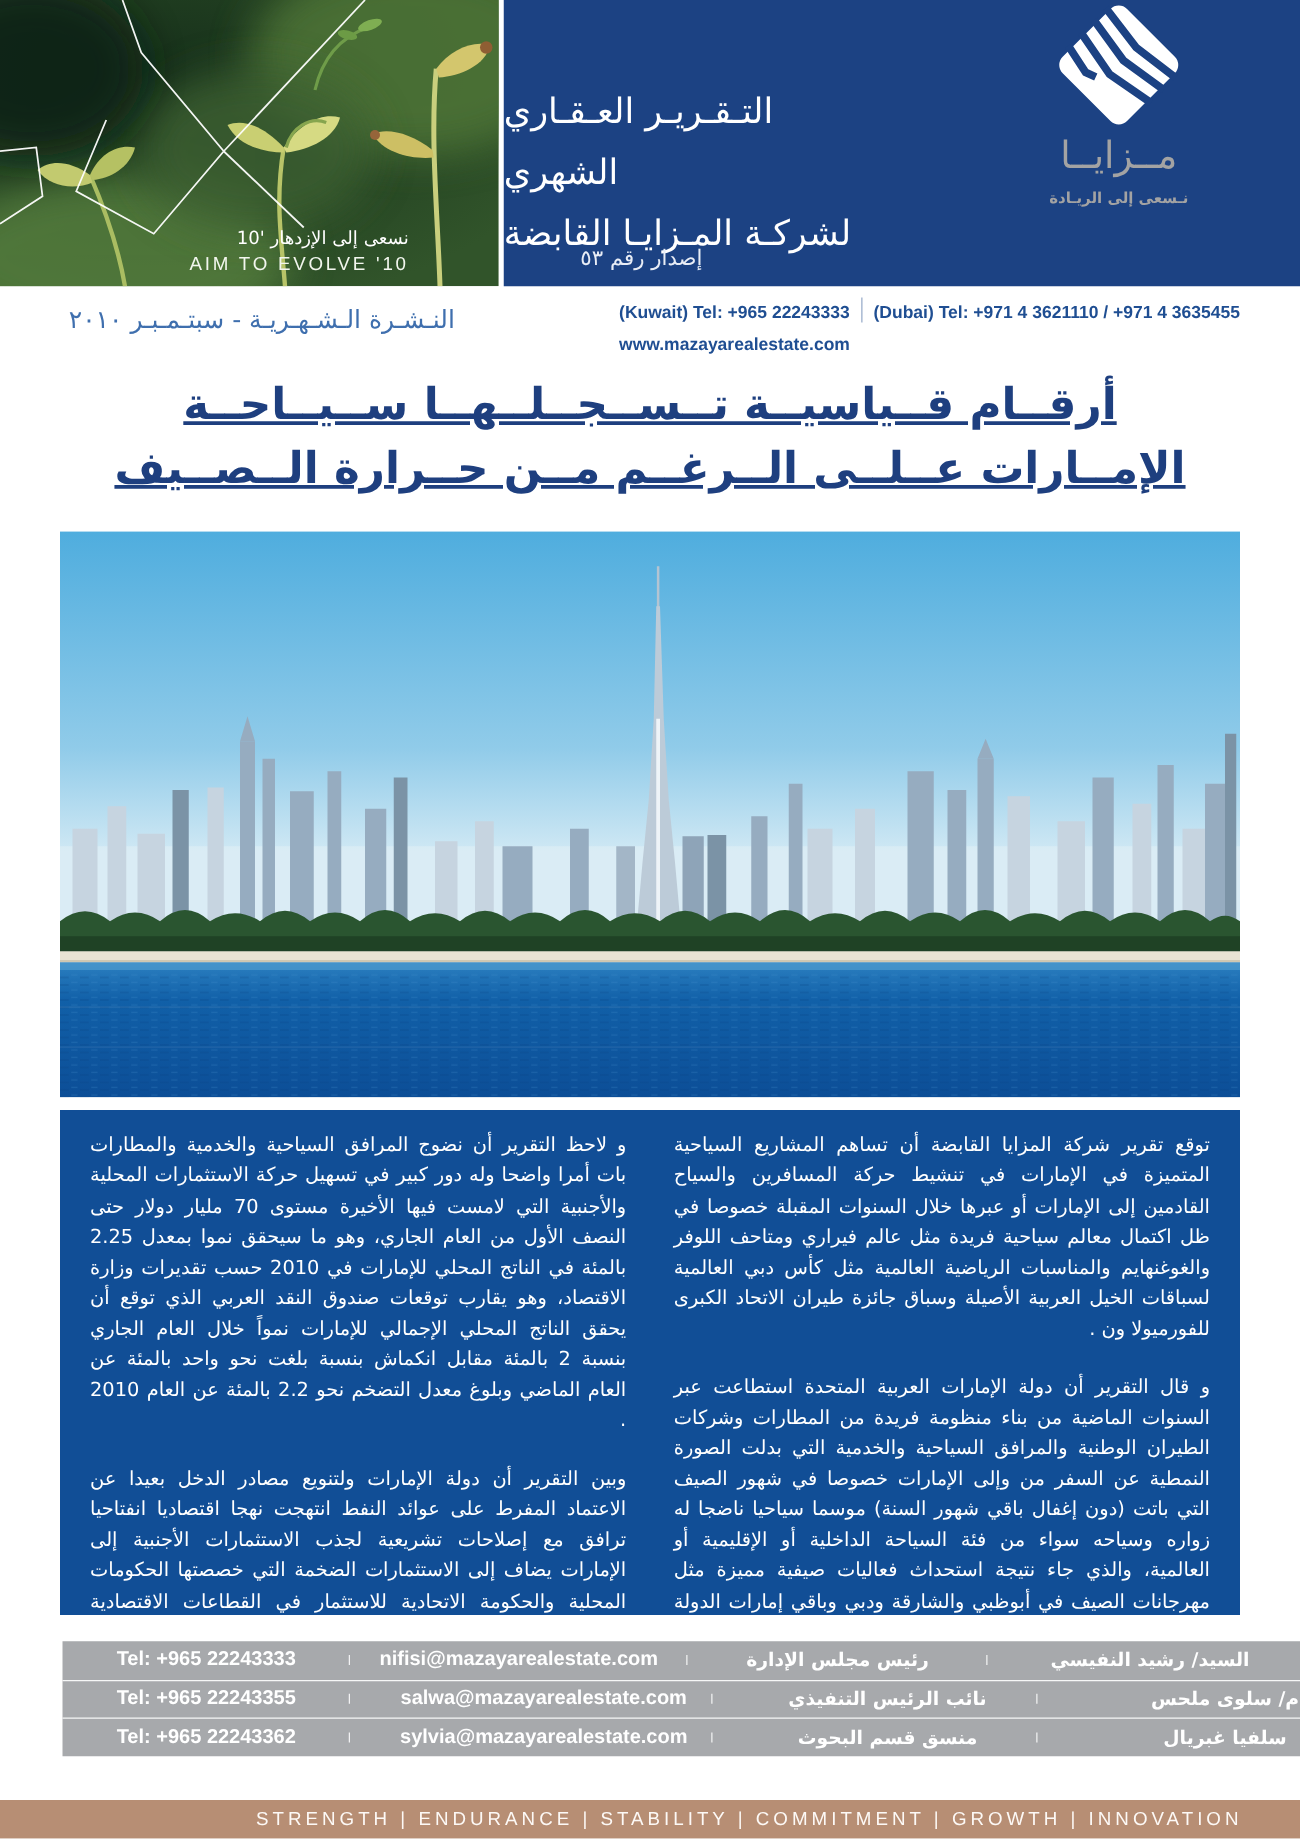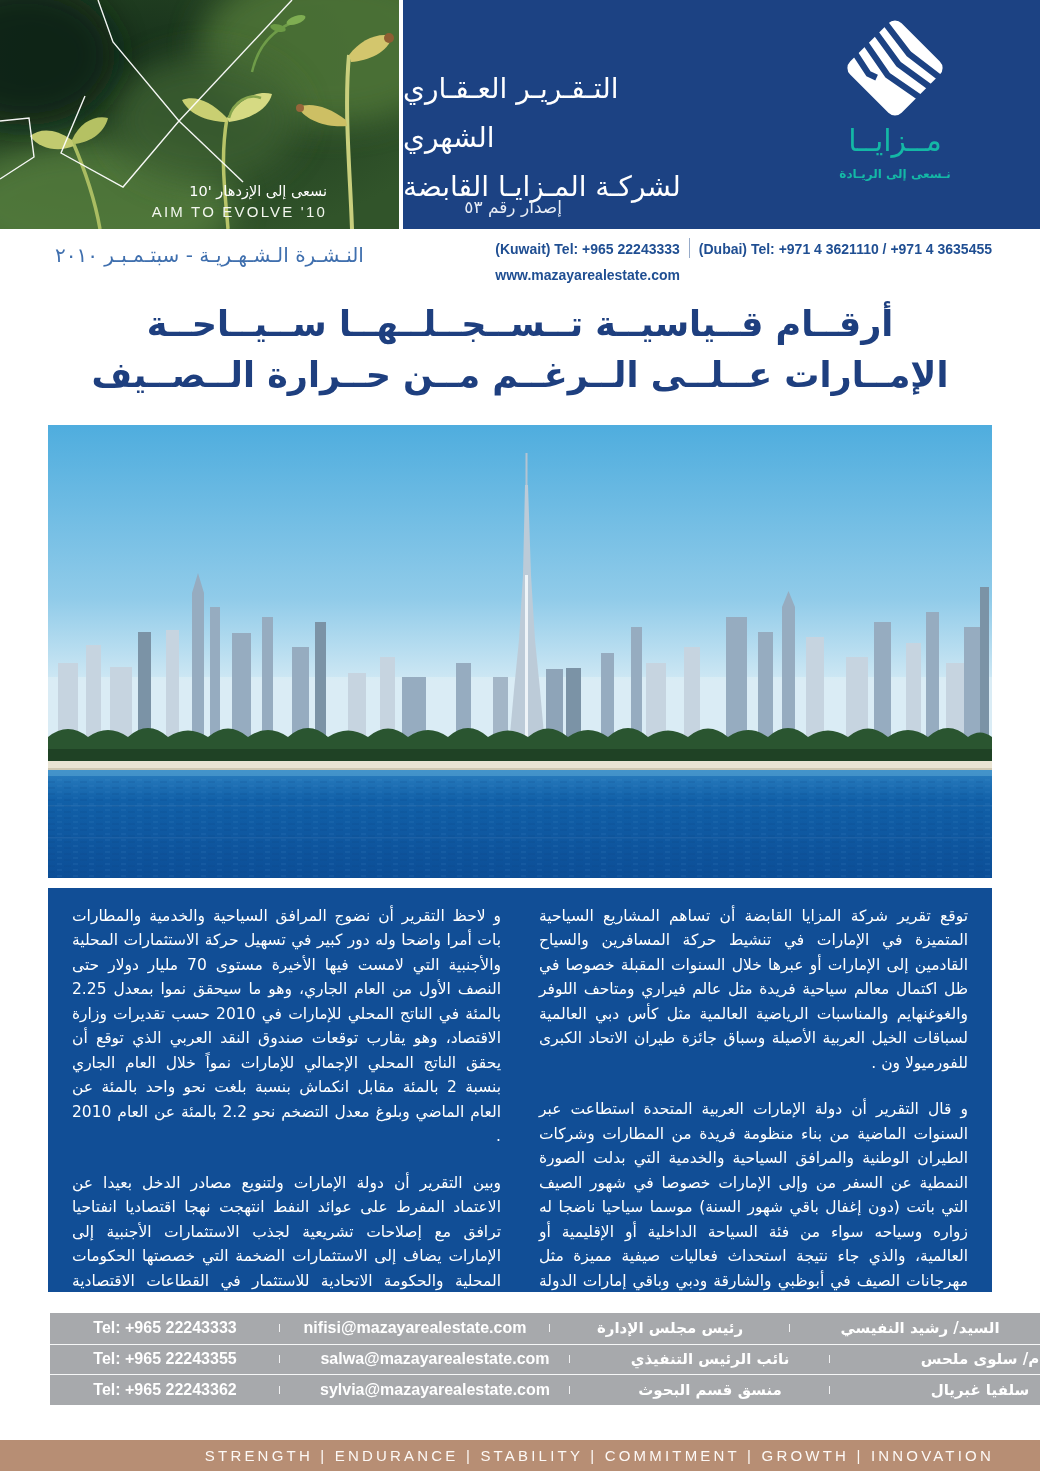--- a/index.html
+++ b/index.html
@@ -7,40 +7,40 @@
         font-family:"DejaVu Sans",sans-serif;}
 
   
   .masthead{position:absolute;top:0;left:0;width:1040px;height:229px;display:flex;}
   .photo-plant{position:relative;width:399px;height:229px;overflow:hidden;}
   .masthead-gap{width:4px;background:#ffffff;}
   .band{position:relative;flex:1;background:#1c4283;}
   .band-titles{position:absolute;right:338px;top:64px;text-align:left;direction:rtl;
                color:#ffffff;font-size:28px;line-height:49px;}
   .issue-line{position:absolute;right:478px;bottom:12px;direction:rtl;color:#e8edf6;font-size:17px;}
-  .logo-block{position:absolute;right:80px;top:16px;width:130px;text-align:center;color:#14b8a6;}
+  .logo-block{position:absolute;right:80px;top:0;width:130px;text-align:center;color:#a3a3a3;}
   .logo-block svg{display:block;margin:0 auto;}
   .logo-wordmark{direction:rtl;font-size:30px;line-height:38px;margin-top:2px;}
   .logo-tagline{direction:rtl;font-size:12px;margin-top:7px;font-weight:bold;}
   .plant-caption{position:absolute;right:72px;bottom:6px;text-align:right;color:#ffffff;}
   .plant-caption .ar{direction:rtl;font-size:14.5px;line-height:20px;}
   .plant-caption .en{font-family:"Liberation Sans",sans-serif;font-size:15px;letter-spacing:2.2px;line-height:22px;color:#f2f6ee;}
 
   
   .contact-block{position:absolute;top:236px;right:48px;text-align:left;
                  font-family:"Liberation Sans",sans-serif;font-weight:bold;
                  color:#1f4e92;font-size:14px;line-height:26px;}
   .contact-sep{display:inline-block;width:1px;height:20px;background:#97abc9;
                margin:0 9px;vertical-align:-4px;}
   .edition-line{position:absolute;top:243px;left:55px;direction:rtl;
                 color:#3f6fae;font-size:20px;}
 
   
   .headline{position:absolute;top:299px;left:48px;width:944px;text-align:center;direction:rtl;
-            color:#1e3f7f;font-weight:bold;font-size:35px;line-height:51px;white-space:nowrap;}
+            color:#1e3f7f;font-weight:bold;font-size:35px;line-height:51px;white-space:nowrap;text-decoration:underline;}
 
   
   .photo-main{position:absolute;top:425px;left:48px;width:944px;height:453px;overflow:hidden;}
 
   
   .article{position:absolute;top:888px;left:48px;width:944px;height:404px;background:#114e96;
            box-sizing:border-box;padding:16px 24px;direction:rtl;display:flex;gap:38px;
            color:#ffffff;overflow:hidden;}
   .article .col{flex:1;}
   .article p{margin:0 0 22px;font-size:15.5px;line-height:1.58;text-align:justify;}

